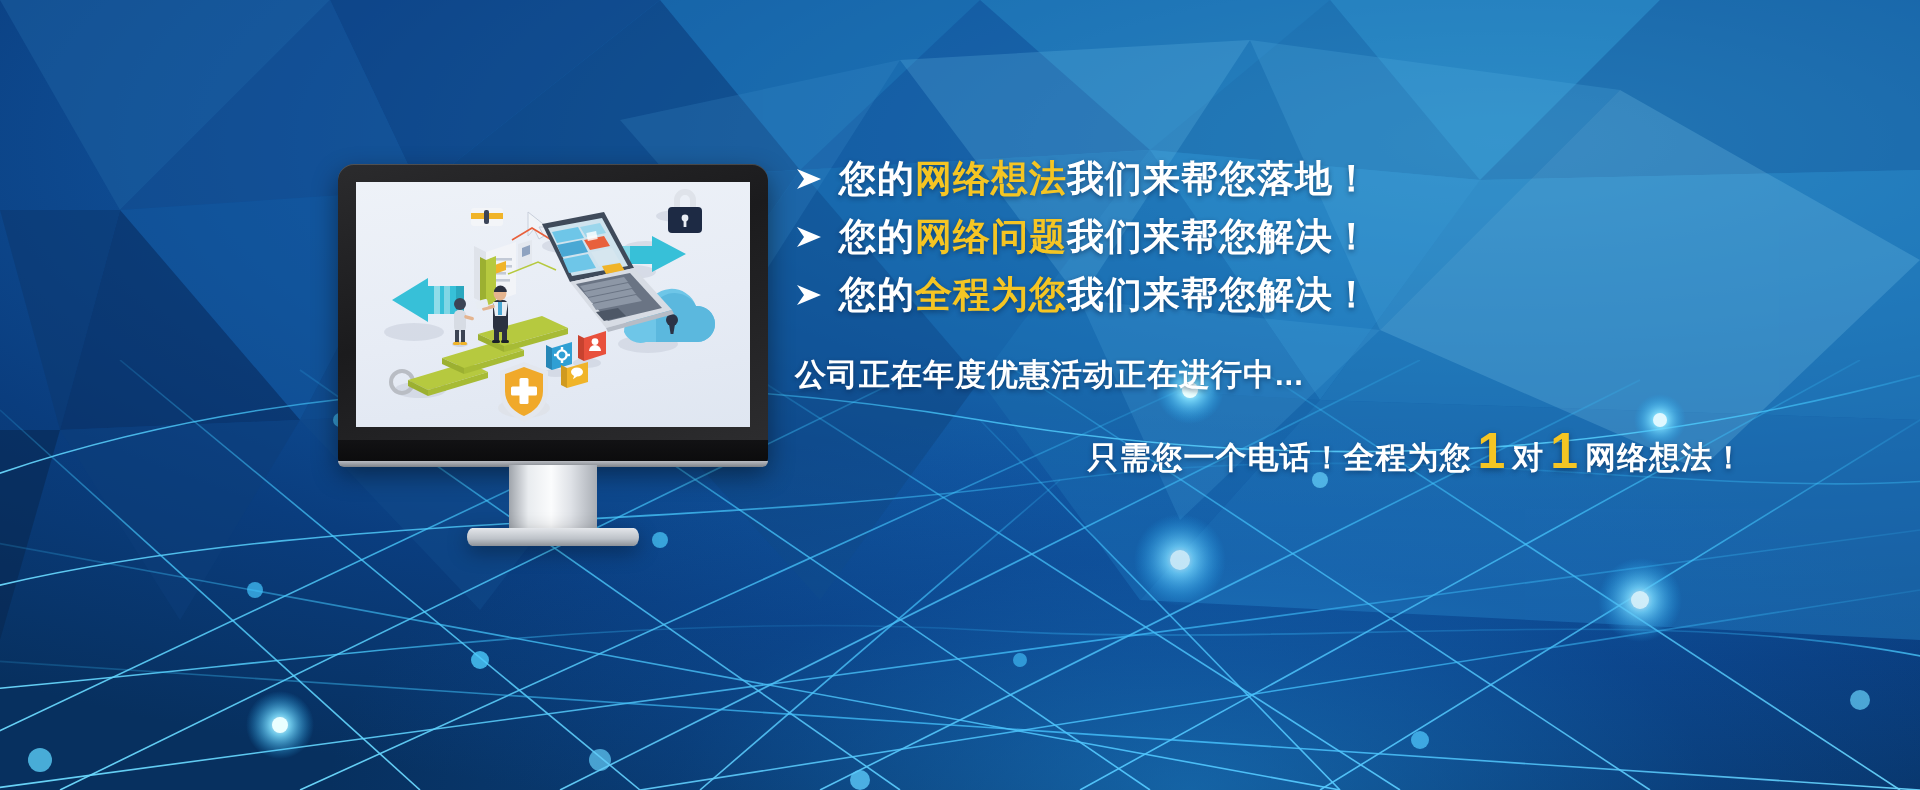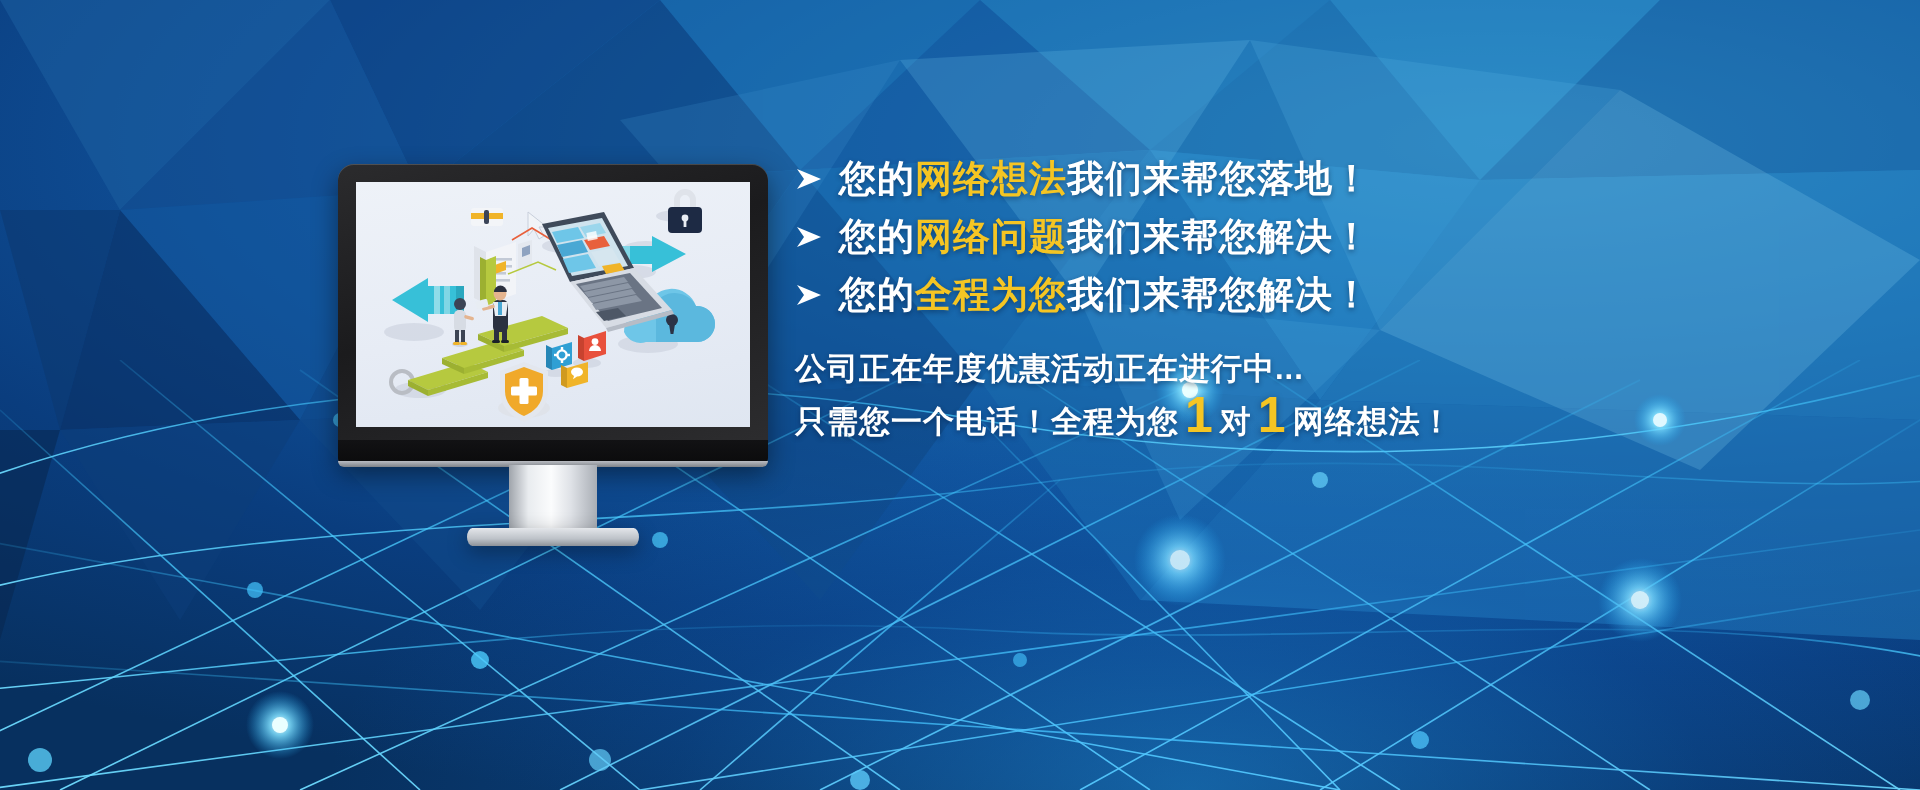--- a/index.html
+++ b/index.html
@@ -70,28 +70,29 @@
   .arrow-icon{width:44px;flex:0 0 44px;display:flex;align-items:center;}
   .arrow-icon svg{display:block;}
   .bullet-text{
     font-size:37px;font-weight:bold;color:#ffffff;letter-spacing:1px;
     text-shadow:0 2px 5px rgba(0,20,50,.45);
     white-space:nowrap;
   }
   .hl{color:#f5c523;}
 
   .promo{
-    margin-top:24px;
+    margin-top:30px;
     font-size:31px;font-weight:bold;color:#ffffff;letter-spacing:1px;
     text-shadow:0 2px 5px rgba(0,20,50,.45);white-space:nowrap;
   }
   .cta{
+    margin-top:30px;
     font-size:31px;font-weight:bold;color:#ffffff;letter-spacing:1px;
     text-shadow:0 2px 5px rgba(0,20,50,.45);white-space:nowrap;
-    display:flex;align-items:baseline;
+    display:flex;align-items:baseline;justify-content:flex-end;
   }
   .big-num{
     color:#f5c523;font-size:50px;font-weight:bold;line-height:1;
     padding:0 6px;text-shadow:0 2px 6px rgba(0,20,50,.5);
   }
   .cta span{display:inline-block;}
 </style>
 </head>
 <body>
 

